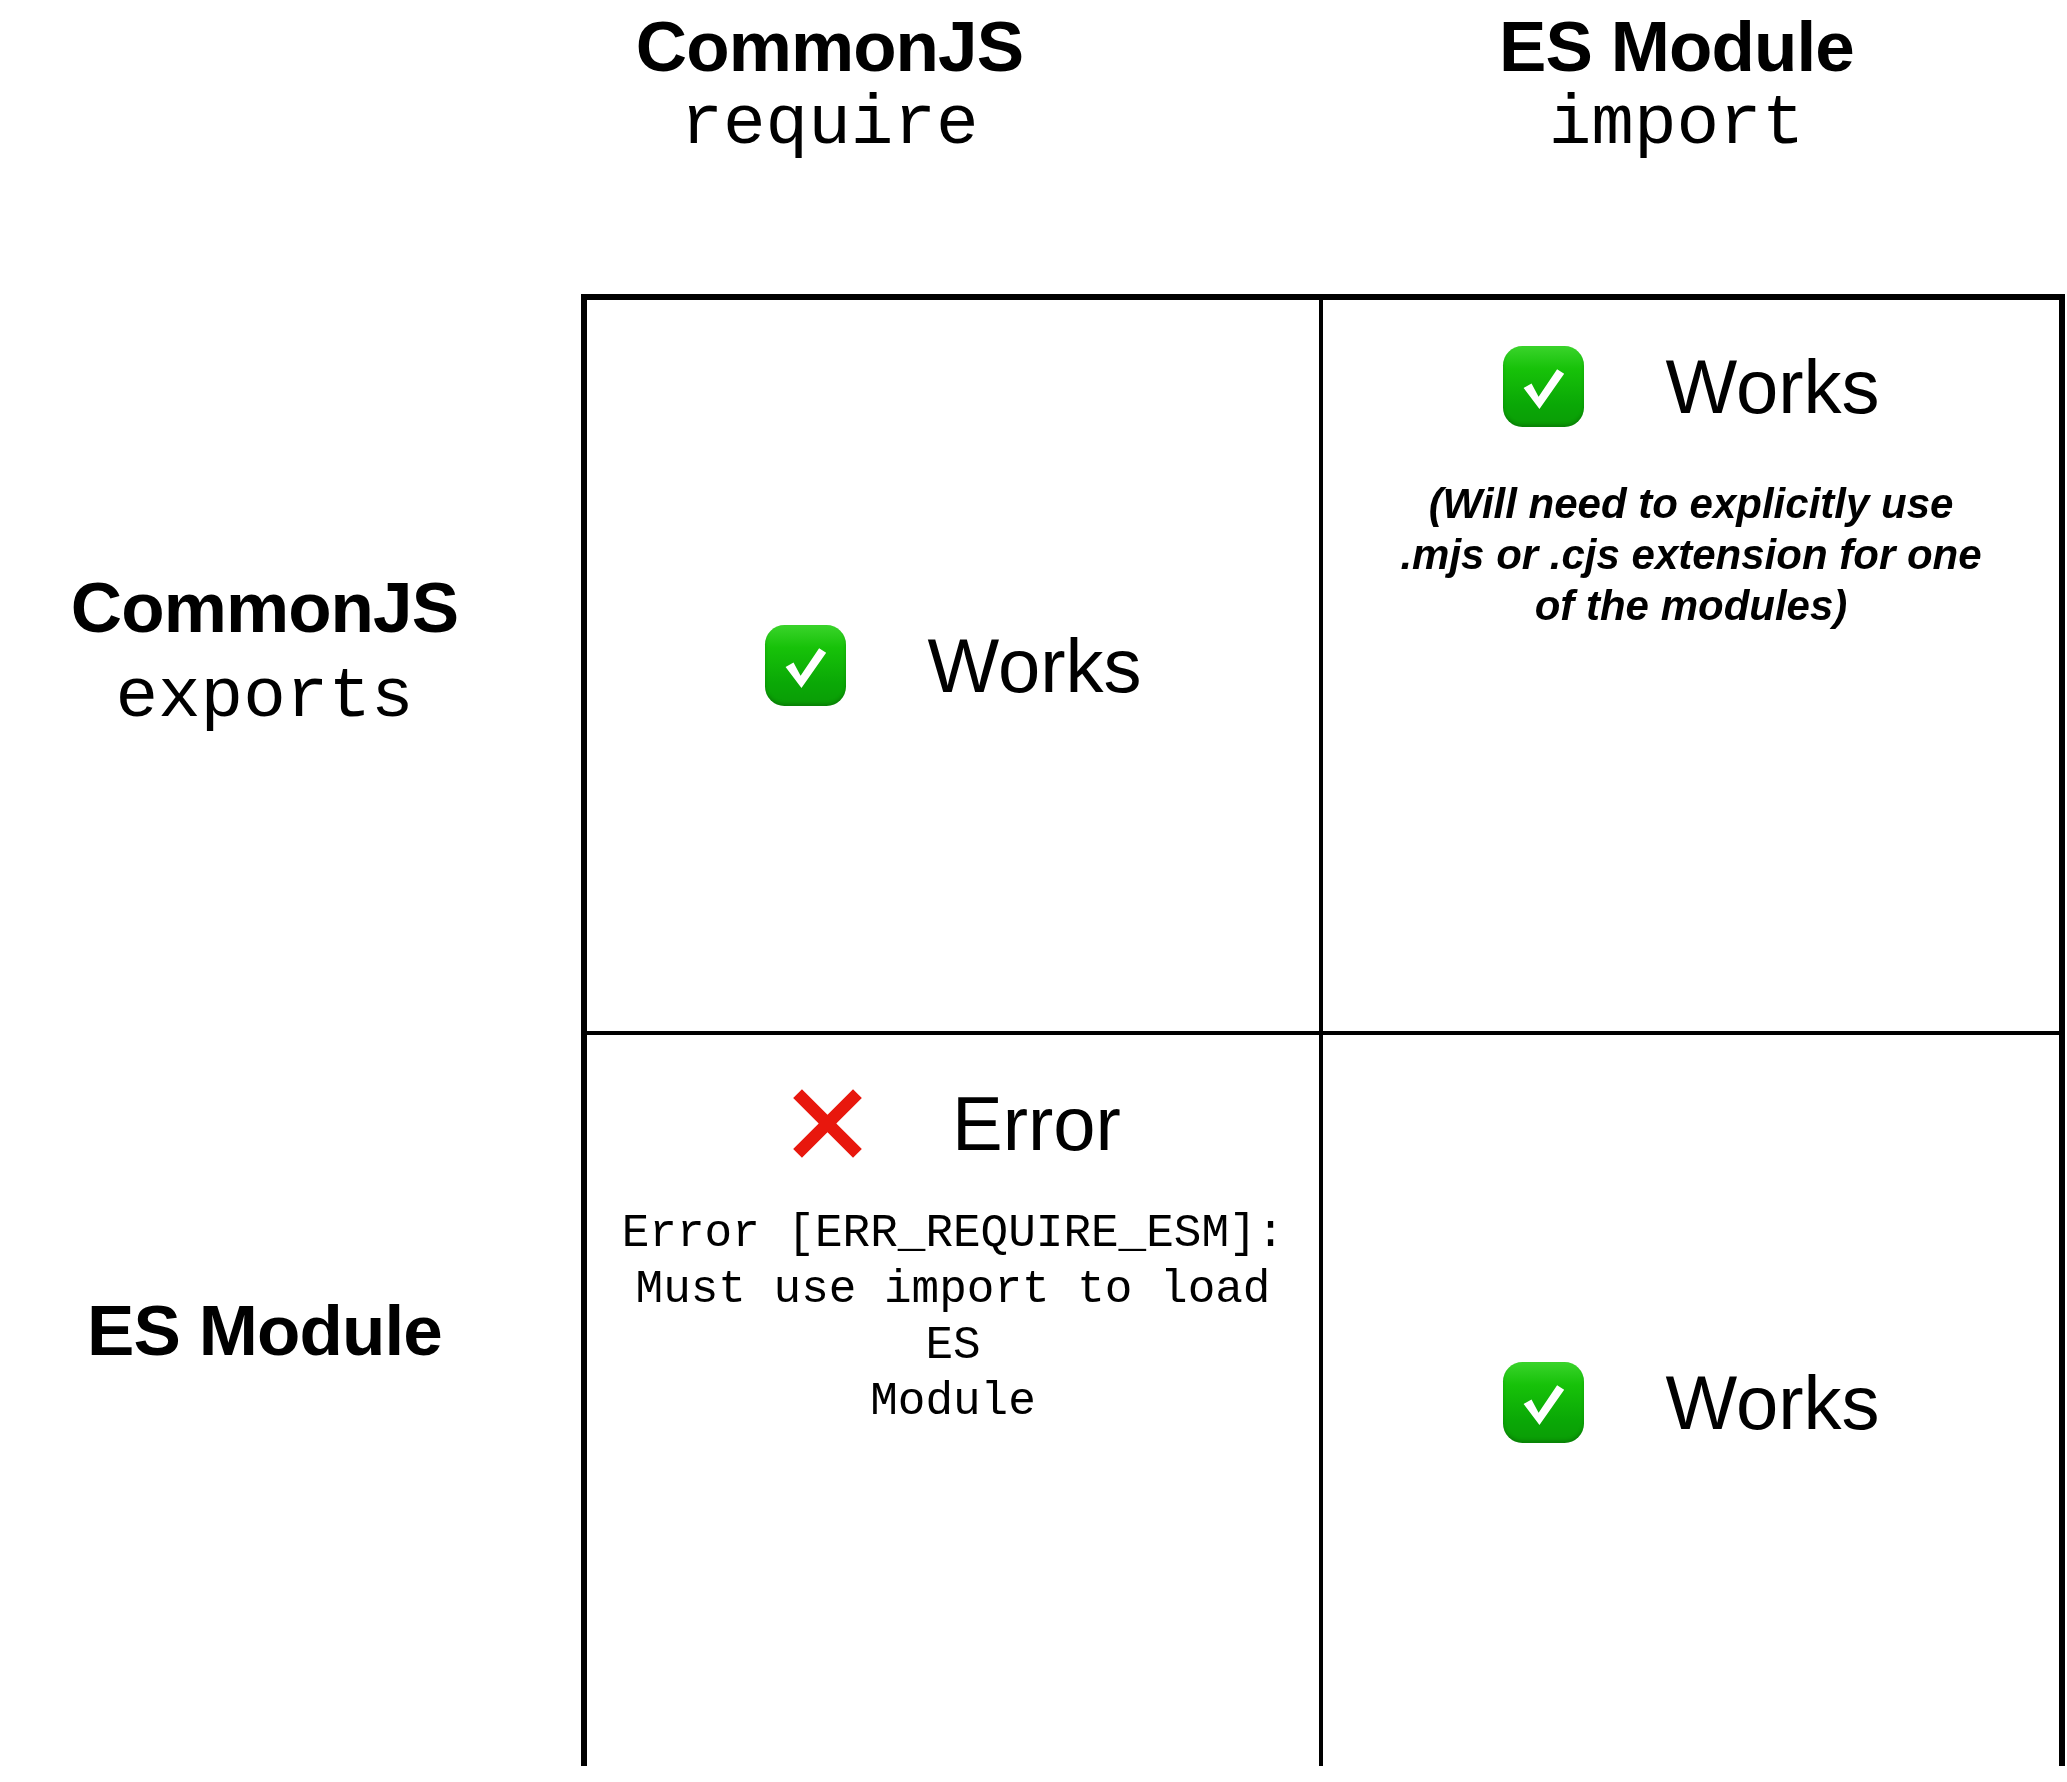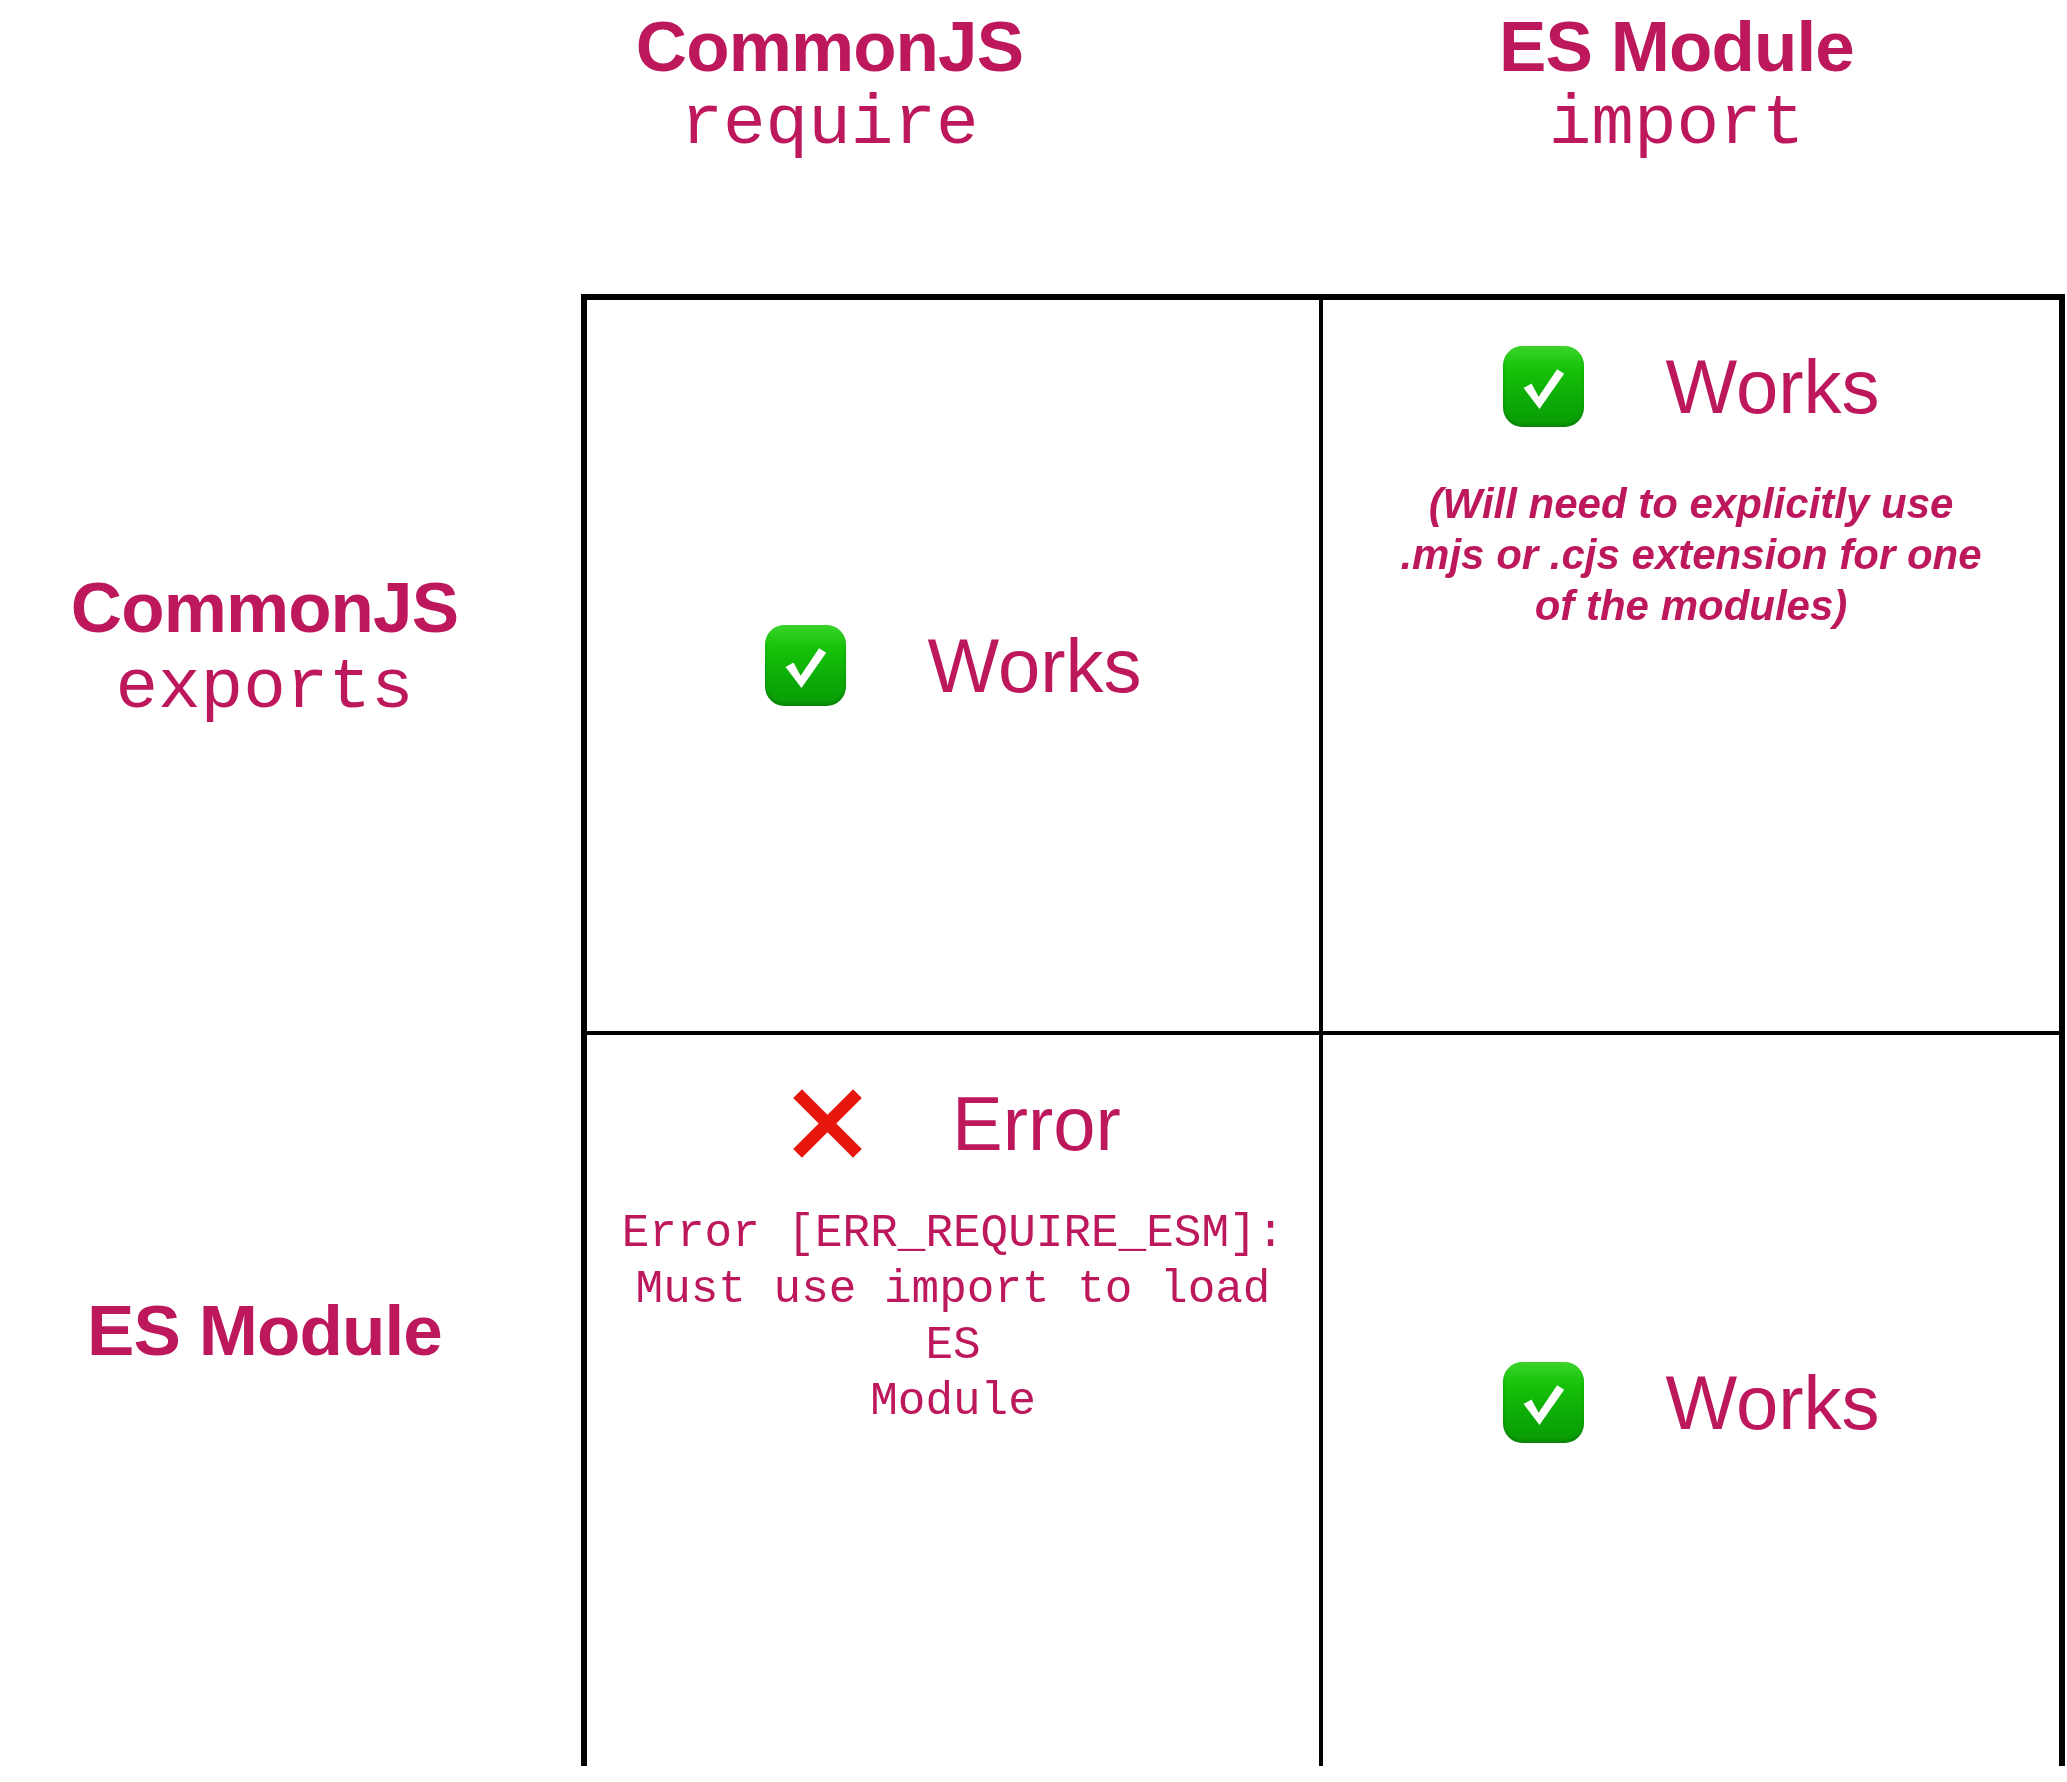--- a/index.html
+++ b/index.html
@@ -7,21 +7,21 @@
     padding: 0;
     background: #ffffff;
   }
   #canvas {
     position: relative;
     width: 2068px;
     height: 1766px;
     background: #ffffff;
     overflow: hidden;
     font-family: "Liberation Sans", sans-serif;
-    color: #be185d;
+    color: #000000;
   }
 
   
   .col-header {
     position: absolute;
     text-align: center;
     line-height: 1.02;
   }
   .col-header .hdr-name {
     display: block;
@@ -53,21 +53,21 @@
     font-family: "Liberation Sans", sans-serif;
     font-weight: bold;
     font-size: 71px;
     letter-spacing: -0.9px;
   }
   .row-label .row-kw {
     display: block;
     font-family: "Liberation Mono", "DejaVu Sans Mono", monospace;
     font-weight: normal;
     font-size: 71px;
-    margin-top: 8px;
+    margin-top: 17px;
   }
   #row-label-cjs { top: 572px; }
   #row-label-esm { top: 1295px; }
 
   
   #matrix {
     position: absolute;
     left: 581px;
     top: 294px;
     width: 1484px;

